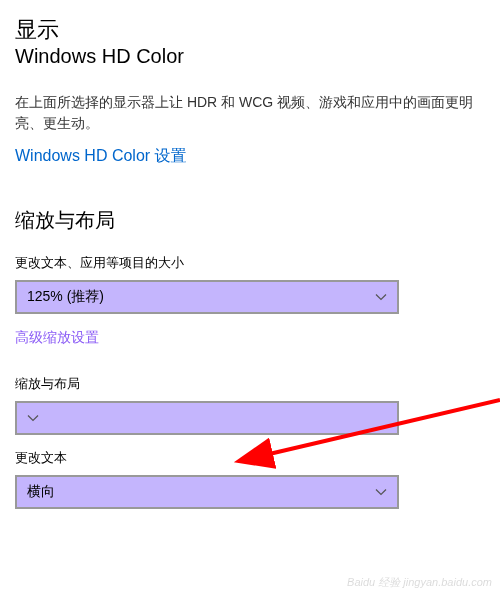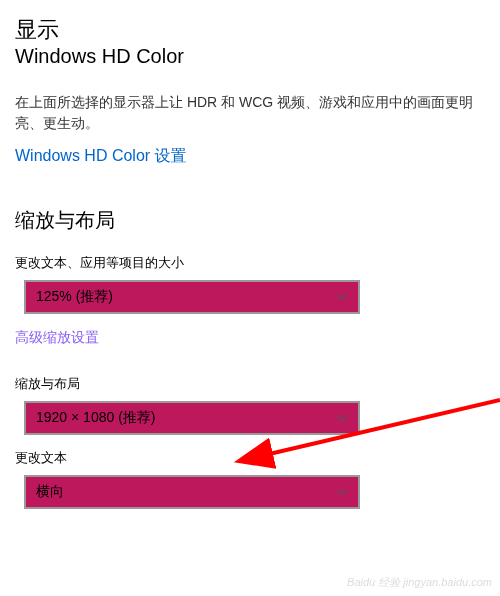--- a/index.html
+++ b/index.html
@@ -41,31 +41,30 @@
       font-size: 20px;
       font-weight: 400;
       margin-bottom: 20px;
     }
     .field-label {
       font-size: 13px;
       color: #000;
       margin-bottom: 8px;
     }
     .dropdown {
-      width: 336px;
+      width: 384px;
       height: 34px;
       border: 2px solid #999;
       display: flex;
       align-items: center;
       justify-content: space-between;
       padding: 0 10px;
       cursor: pointer;
       margin-bottom: 14px;
-      background: #be185d;
-      margin-left: 9px;
+      background: #c4b5fd;
     }
     .dropdown-value {
       font-size: 14px;
       color: #000;
     }
     .chevron {
       width: 12px;
       height: 12px;
     }
     .chevron svg { display: block; }
@@ -116,21 +115,20 @@
     <svg viewBox="0 0 12 12" width="12" height="12">
         <path d="M1 3.5 L6 8.5 L11 3.5" stroke="#555" stroke-width="1.2" fill="none"></path>
       </svg>
   </span>
 </div>
 
 <a class="link-secondary">高级缩放设置</a>
 
 <div class="field-label">缩放与布局</div>
 <div class="dropdown">
-  <span class="dropdown-value">1920 × 1080 (推荐)</span>
   <span class="chevron">
     <svg viewBox="0 0 12 12" width="12" height="12">
         <path d="M1 3.5 L6 8.5 L11 3.5" stroke="#555" stroke-width="1.2" fill="none"></path>
       </svg>
   </span>
 </div>
 
 <div class="field-label">更改文本</div>
 <div class="dropdown">
   <span class="dropdown-value">横向</span>

